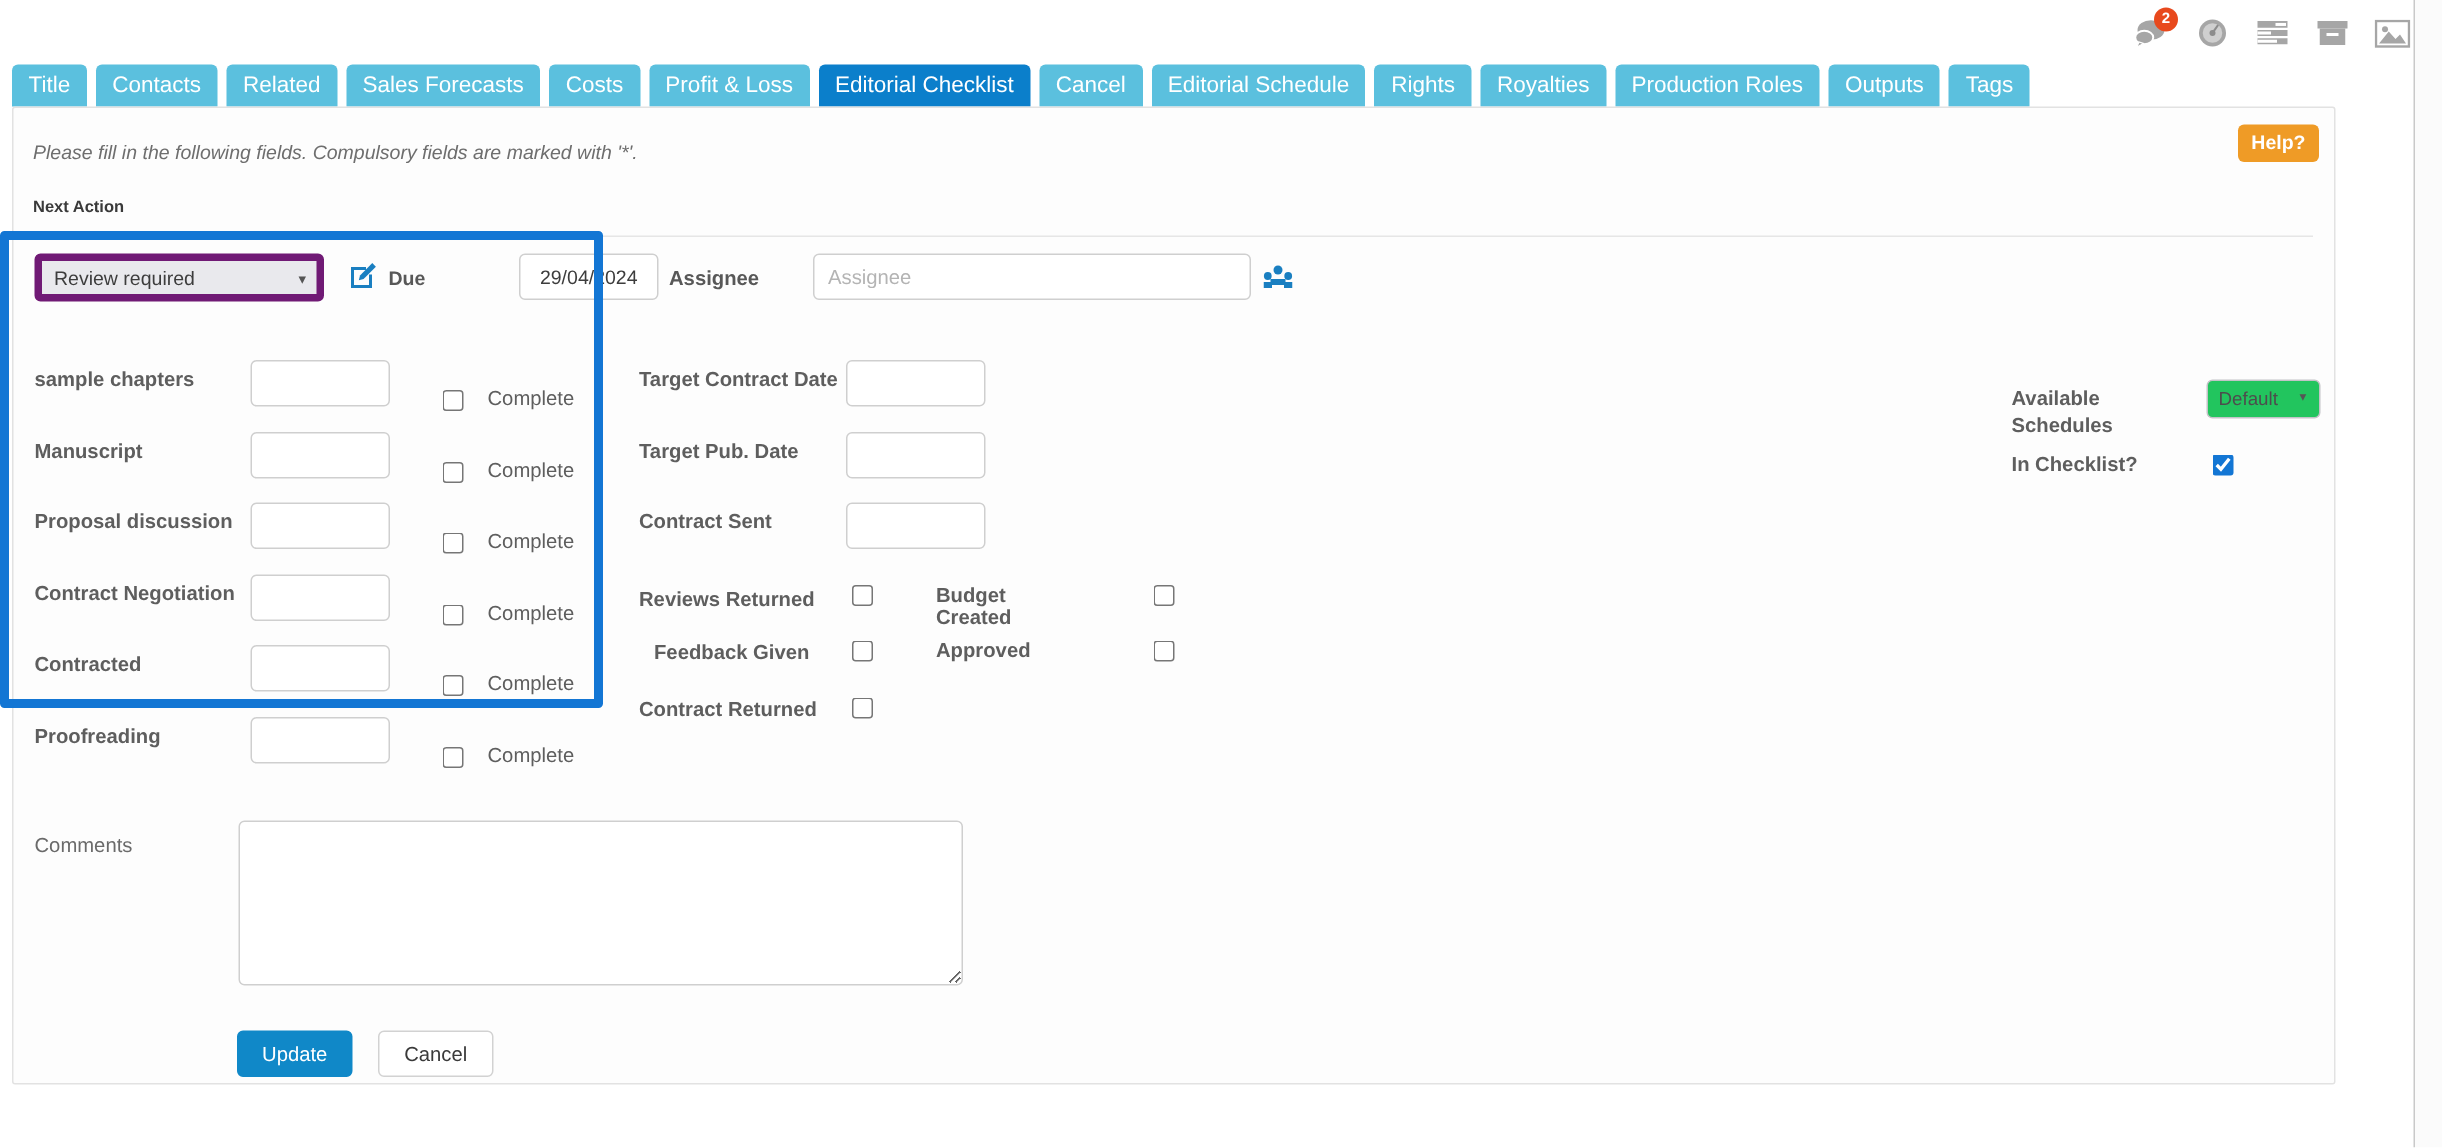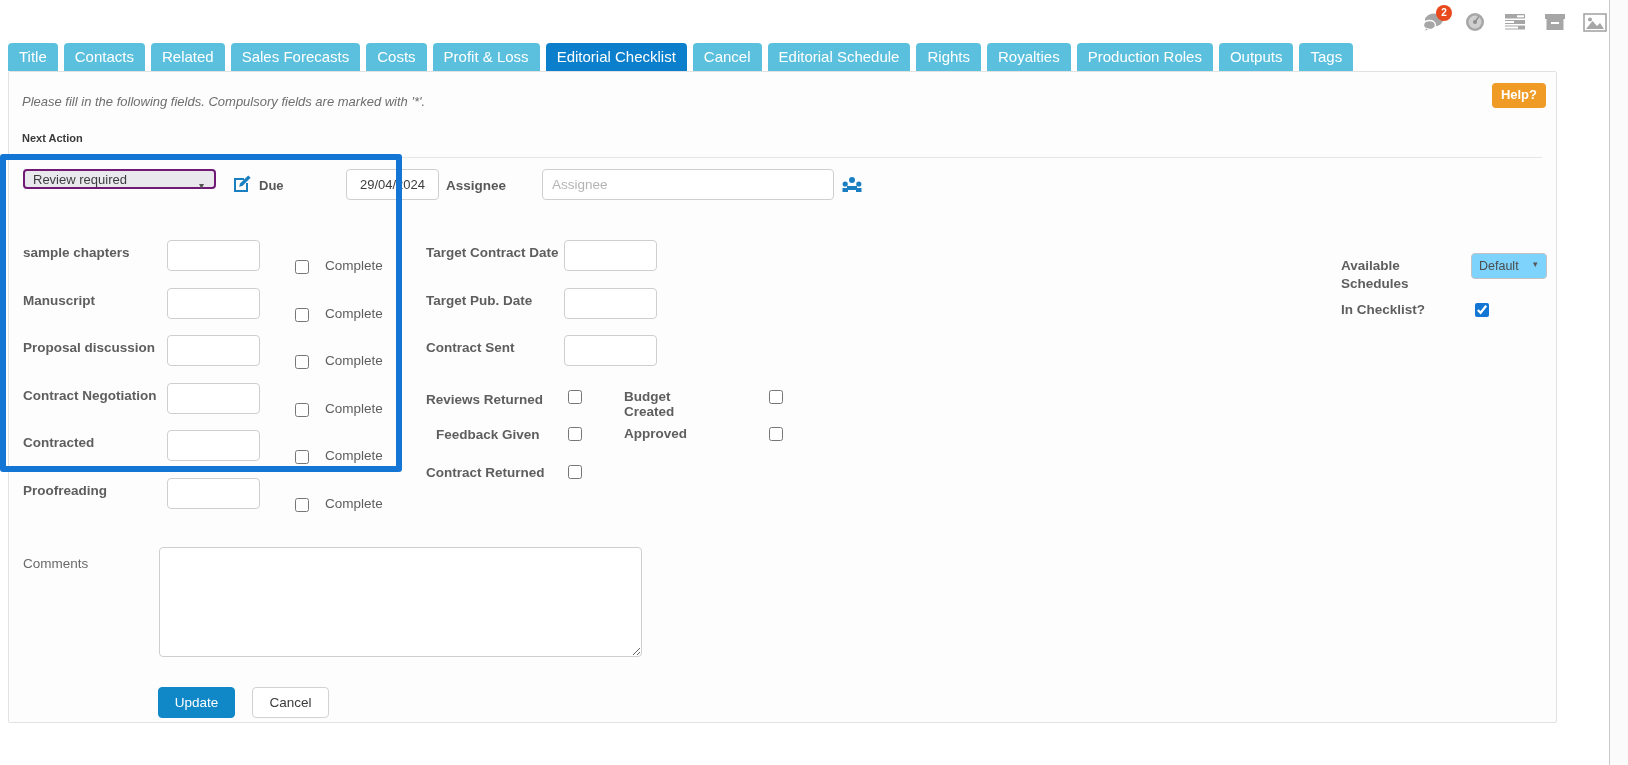--- a/index.html
+++ b/index.html
@@ -120,23 +120,23 @@
     position: absolute;
     left: 13px; top: 85px;
     width: 1520px; height: 1px;
     background: #e6e6e6;
   }
 
   
   .na-select {
     position: absolute;
     left: 14px; top: 97px;
-    width: 193px; height: 20px;
+    width: 193px; height: 32px;
     background: #e9e9ed;
-    border: 2px solid #701a75;
+    border: 5px solid #701a75;
     border-radius: 4px;
     font-size: 13px;
     color: #3d3d3d;
     padding: 0 20px 0 8px;
     font-family: "Liberation Sans", sans-serif;
     appearance: none;
     -webkit-appearance: none;
     cursor: pointer;
   }
   .na-caret {
@@ -278,21 +278,21 @@
     position: absolute; left: 0; top: 0;
     width: 120px;
     font-size: 13.5px;
     font-weight: bold;
     color: #5e5e5e;
     line-height: 18px;
   }
   .rt-select {
     position: absolute; left: 130px; top: -4px;
     width: 76px; height: 26px;
-    background: #7dd3fc;
+    background: #22c55e;
     border: 1px solid #c3c3c7;
     border-radius: 4px;
     font-size: 12.5px;
     color: #4d4d4d;
     padding: 0 16px 0 7px;
     appearance: none; -webkit-appearance: none;
     font-family: "Liberation Sans", sans-serif;
     cursor: pointer;
   }
   .rt-caret {

